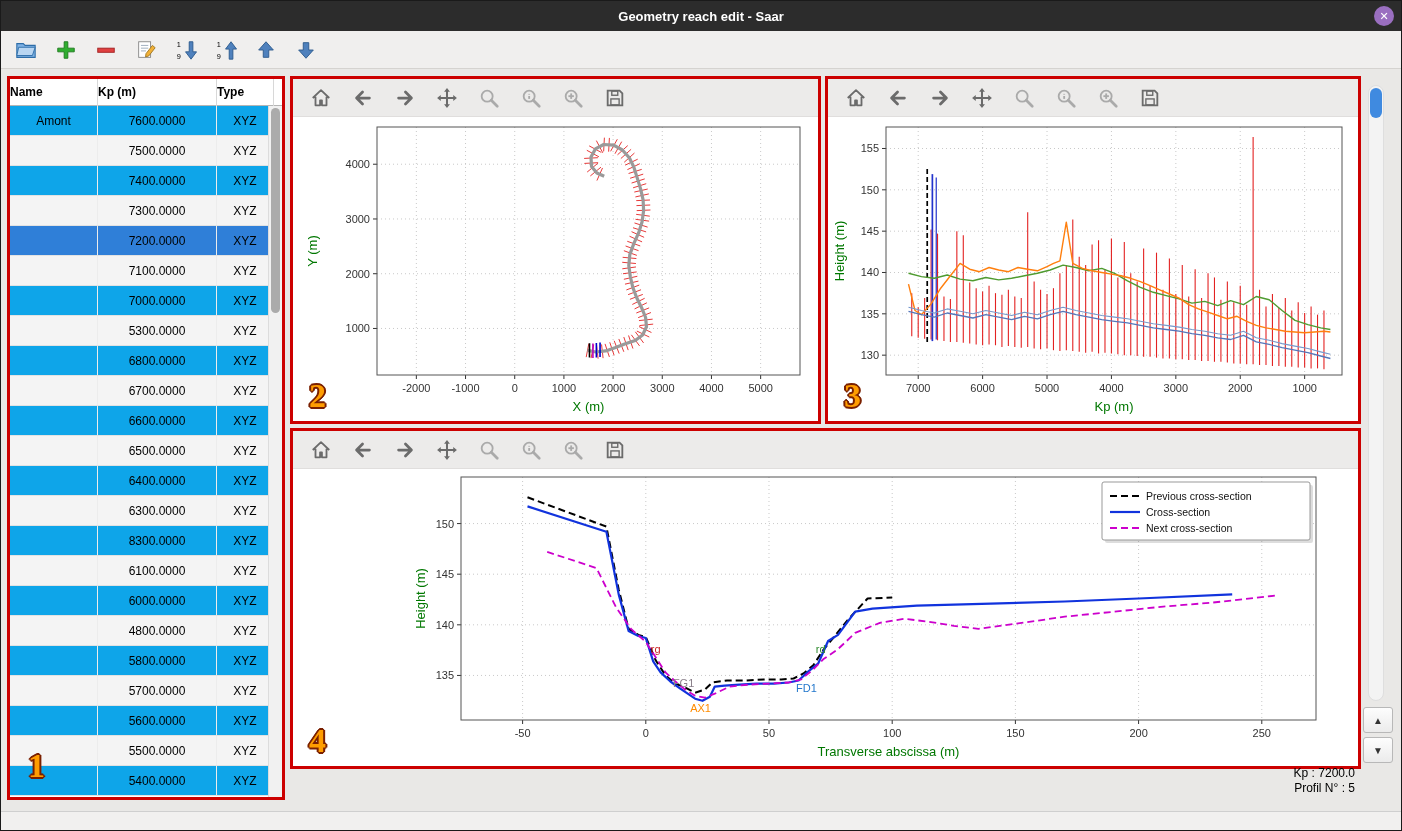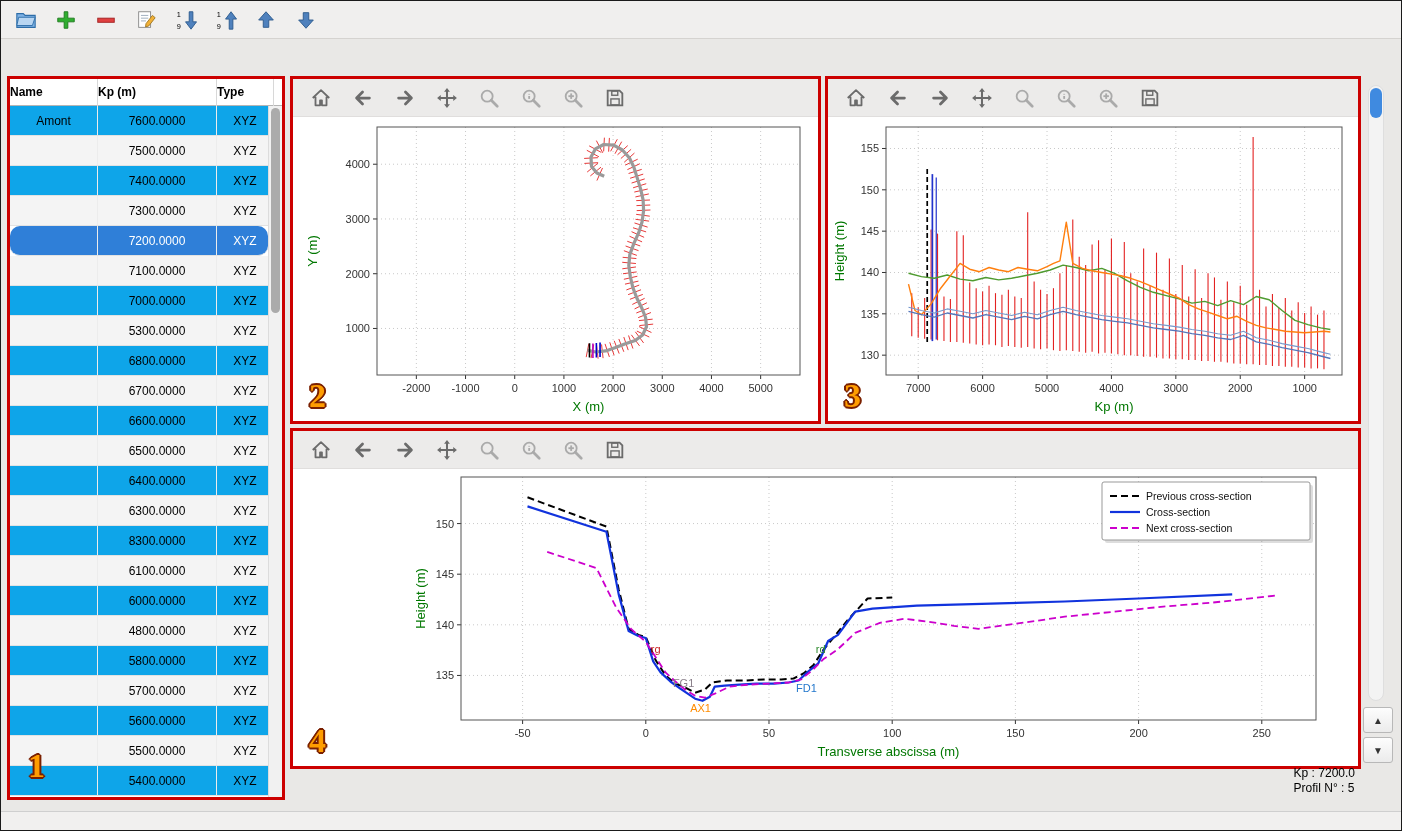--- a/index.html
+++ b/index.html
@@ -29,48 +29,52 @@
                          -1px -1px #7a2000,1px 1px #7a2000,-1px 1px #7a2000,1px -1px #7a2000;}
   #panel1 .panel-num{left:18px;bottom:12px;}
   
   .thead{display:grid;grid-template-columns:88px 119px 57px;height:27px;line-height:27px;font-weight:bold;
          font-size:12px;text-align:left;background:#fff;border-bottom:1px solid #b5b5b5;}
   .thead span{border-right:1px solid #d8d8d8;}
   .tbody{position:absolute;top:27px;bottom:0;left:0;right:14px;overflow:hidden;}
   .trow{display:grid;grid-template-columns:88px 119px 57px;height:30px;line-height:30px;font-size:12px;
         text-align:center;border-bottom:1px solid #e2e2e2;background:#0ea5e9;cursor:default;}
   .trow:nth-child(even){background:#f4f4f4;}
-  .trow.sel{background:#2f7fd8;color:#ffffff;border-radius:10px;}
+  .trow.sel{background:#2f7fd8;color:#000000;}
   .trow span{border-right:1px solid #ececec;overflow:hidden;}
   .vscroll{position:absolute;top:27px;right:0;width:14px;bottom:0;background:#f1f1f1;border-left:1px solid #dcdcdc;}
   .vthumb{position:absolute;top:2px;left:2px;width:9px;height:205px;background:#ababab;border-radius:5px;}
   
   .mpl-toolbar{height:38px;background:#ecebea;display:flex;align-items:center;gap:17px;padding-left:16px;
                border-bottom:1px solid #e0dedd;}
   .mbtn{width:25px;height:25px;background:transparent;border:none;padding:1px;cursor:pointer;}
   .mbtn svg{width:22px;height:22px;display:block;}
   .chart{position:absolute;left:0;right:0;top:38px;bottom:0;background:#fff;}
   .chart svg{display:block;}
   svg text{font-family:"Liberation Sans",sans-serif;}
   
   .right-scroll{position:absolute;left:1367px;top:84px;width:16px;height:616px;background:#f3f3f3;
                 border:1px solid #dedede;border-radius:8px;}
   .thumb2{position:absolute;top:2px;left:1px;width:12px;height:30px;background:#3f8ae0;border-radius:6px;}
   .navbtn{position:absolute;left:1362px;width:30px;height:26px;background:linear-gradient(#fdfdfd,#ebebeb);
           border:1px solid #b8b8b8;border-radius:3px;font-size:10px;color:#333;padding:0;cursor:pointer;}
   .navbtn.up{top:706px;}
   .navbtn.down{top:736px;}
-  .kpinfo{position:absolute;right:46px;top:765px;text-align:left;font-size:12px;color:#000;line-height:15px;}
+  .kpinfo{position:absolute;right:46px;top:765px;text-align:right;font-size:12px;color:#000;line-height:15px;}
   .statusbar{position:absolute;left:0;right:0;bottom:0;height:19px;background:#f1f0ef;border-top:1px solid #cfcfcf;}
 </style>
 </head>
 <body>
 
 <div class="window">
 
+  <div class="titlebar">
+    <span>Geometry reach edit - Saar</span>
+    <button class="closebtn"><span>✕</span></button>
+  </div>
 
   <div class="toolbar" id="main-toolbar">
       <button class="tbtn">
         <svg viewBox="0 0 24 24">
           <path d="M2 5h7l2 2h11v13H2z" fill="#7fb2e5" stroke="#2d6da8" stroke-width="1.2"></path>
           <path d="M4 9h18l-3 9H2z" fill="#b9d6f2" stroke="#2d6da8"></path>
         </svg>
       </button>
       <button class="tbtn">
         <svg viewBox="0 0 24 24">

